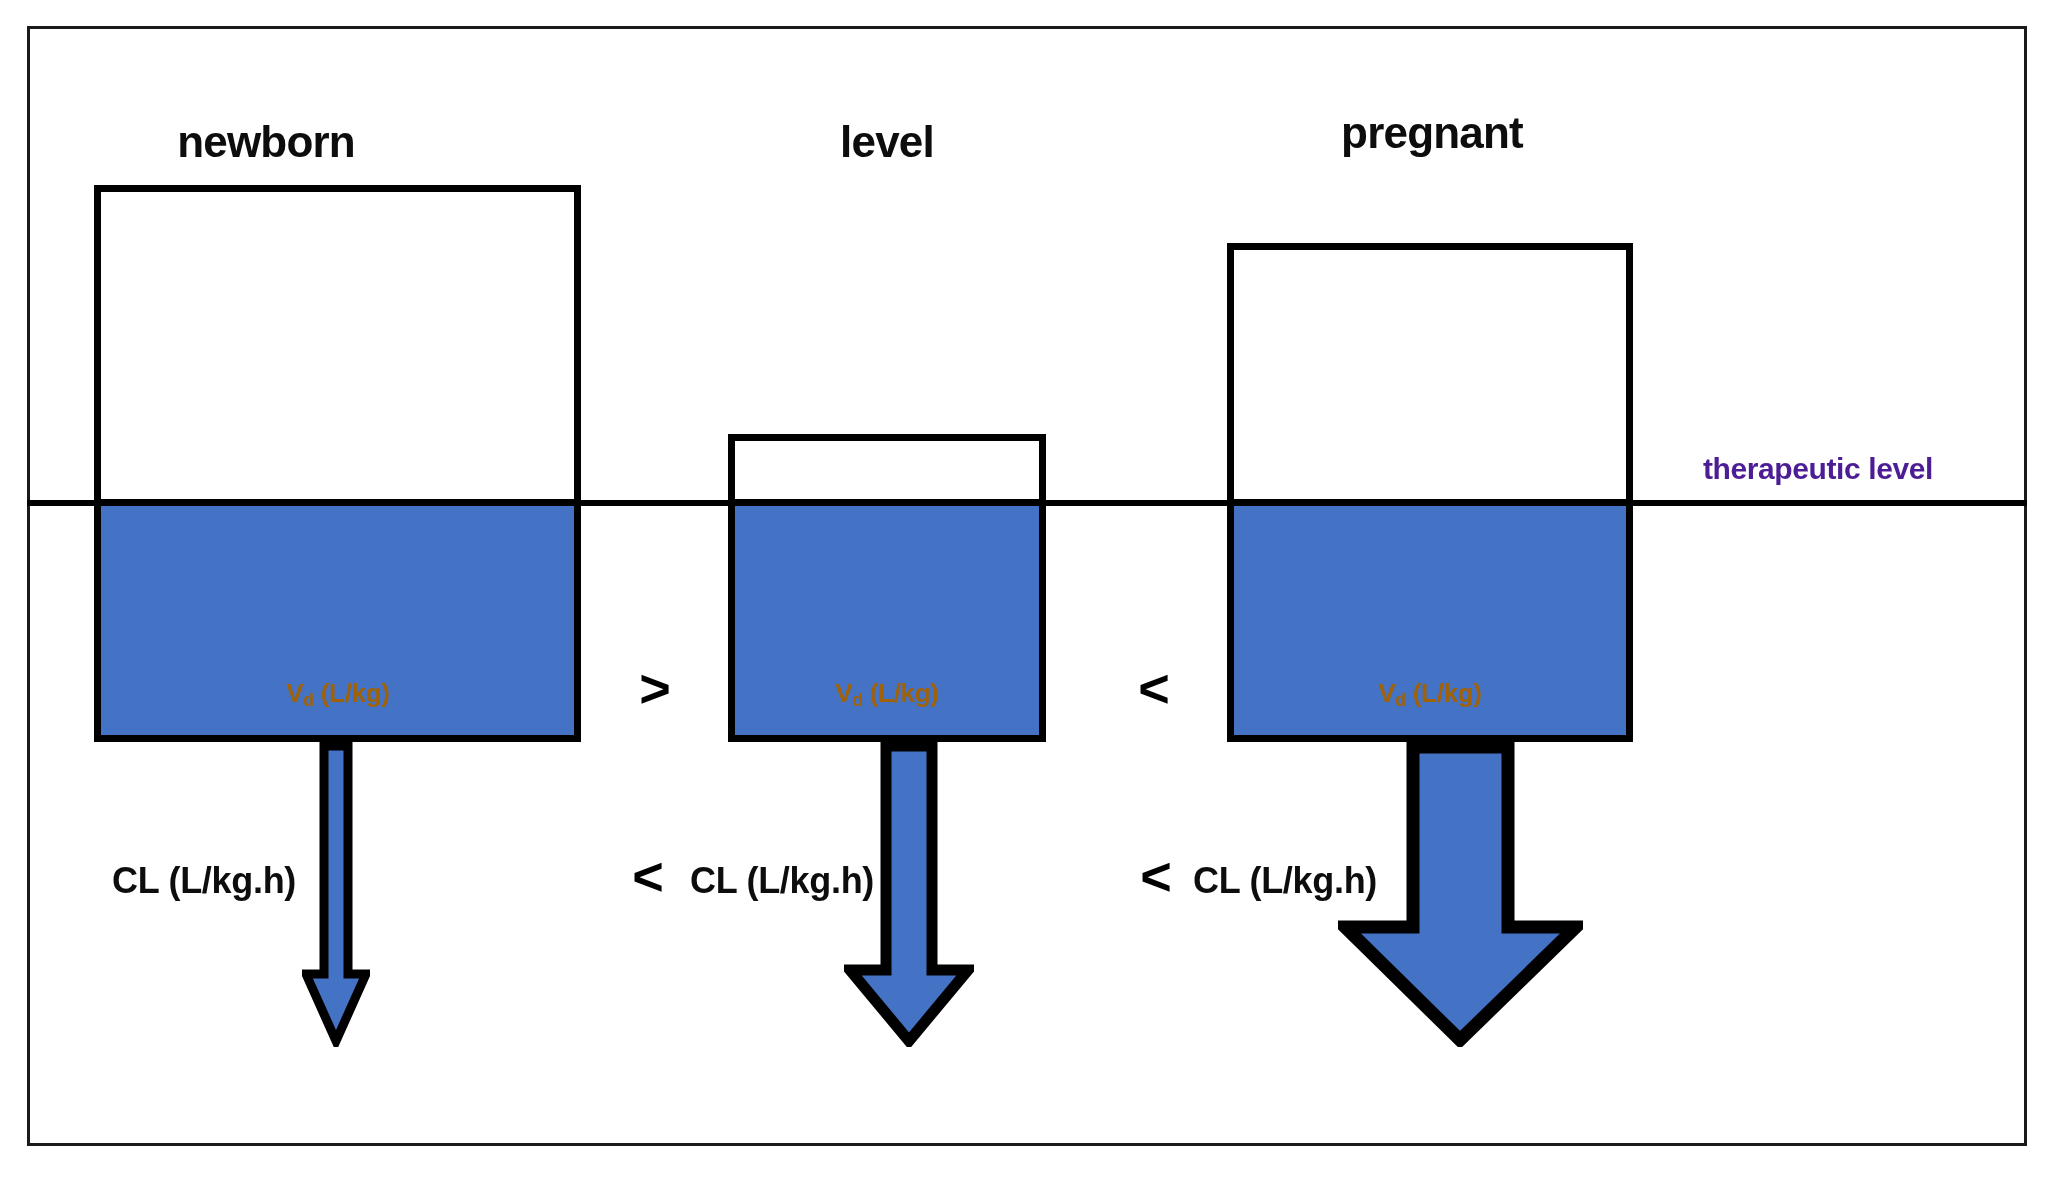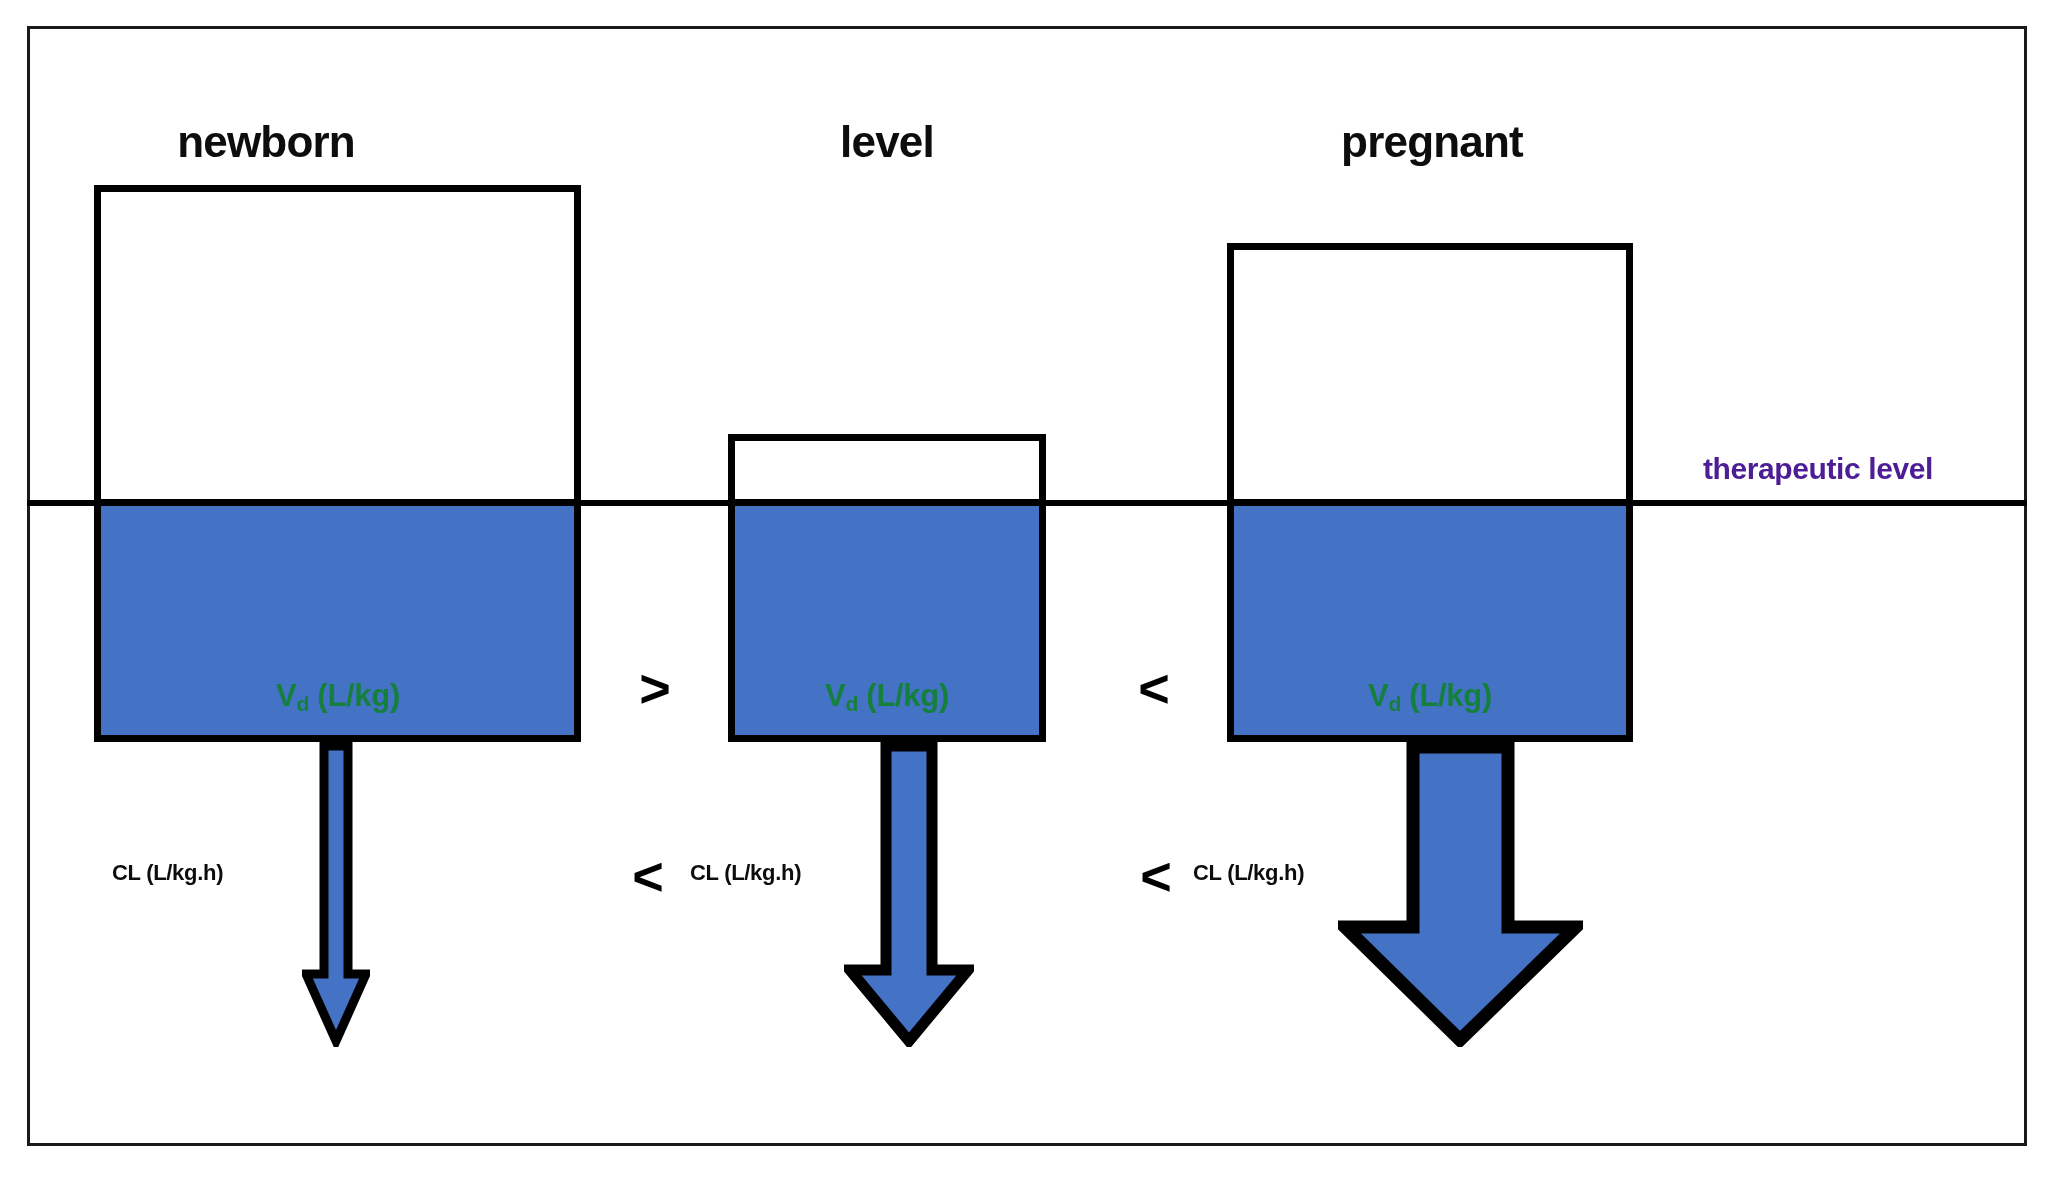--- a/index.html
+++ b/index.html
@@ -70,22 +70,22 @@
   }
   .box-fill {
     position: absolute;
     box-sizing: border-box;
     border: 7px solid #000000;
     border-top: none;
     background: #4472C4;
   }
   .vd-label {
     position: absolute;
-    color: #15803d;
-    font-size: 31px;
+    color: #a16207;
+    font-size: 26px;
     font-weight: bold;
     font-family: "Liberation Sans", sans-serif;
     letter-spacing: -0.3px;
     white-space: nowrap;
     transform: translateX(-50%);
   }
   .vd-label sub {
     font-size: 0.68em;
     vertical-align: -0.25em;
   }
@@ -95,21 +95,21 @@
     font-size: 54px;
     font-weight: bold;
     color: #000000;
     font-family: "Liberation Sans", sans-serif;
     white-space: nowrap;
     transform: translateX(-50%);
   }
   
   .cl-label {
     position: absolute;
-    font-size: 22px;
+    font-size: 36px;
     font-weight: bold;
     color: #0d0d0d;
     font-family: "Liberation Sans", sans-serif;
     letter-spacing: -0.3px;
     white-space: nowrap;
   }
   
   .arrow {
     position: absolute;
   }
@@ -152,21 +152,21 @@
   <div class="arrow" style="left:844px; top:742px;">
     <svg width="130" height="305" viewBox="0 0 130 305">
       <polygon points="42,4 88,4 88,228 124,228 65,299 6,228 42,228" fill="#4472C4" stroke="#000000" stroke-width="11" stroke-linejoin="miter"></polygon>
     </svg>
   </div>
   <div class="cl-label" style="left:690px; top:860px;">CL (L/kg.h)</div>
 
   <div class="cmp" style="left:648px; top:845px;">&lt;</div>
   <div class="cmp" style="left:1156px; top:845px;">&lt;</div>
 
-  <div class="col-title" style="left:1432px; top:117px;">pregnant</div>
+  <div class="col-title" style="left:1432px; top:108px;">pregnant</div>
 
   <div class="box-outline" style="left:1227px; top:243px; width:406px; height:263px;"></div>
   <div class="box-fill" style="left:1227px; top:500px; width:406px; height:242px;"></div>
   <div class="vd-label" style="left:1430px; top:678px;">
     <span>V</span><sub>d</sub><span> (L/kg)</span>
   </div>
 
   <div class="arrow" style="left:1338px; top:742px;">
     <svg width="245" height="305" viewBox="0 0 245 305">
       <polygon points="75,5 170,5 170,185 238,185 122,298 7,185 75,185" fill="#4472C4" stroke="#000000" stroke-width="13" stroke-linejoin="miter"></polygon>

